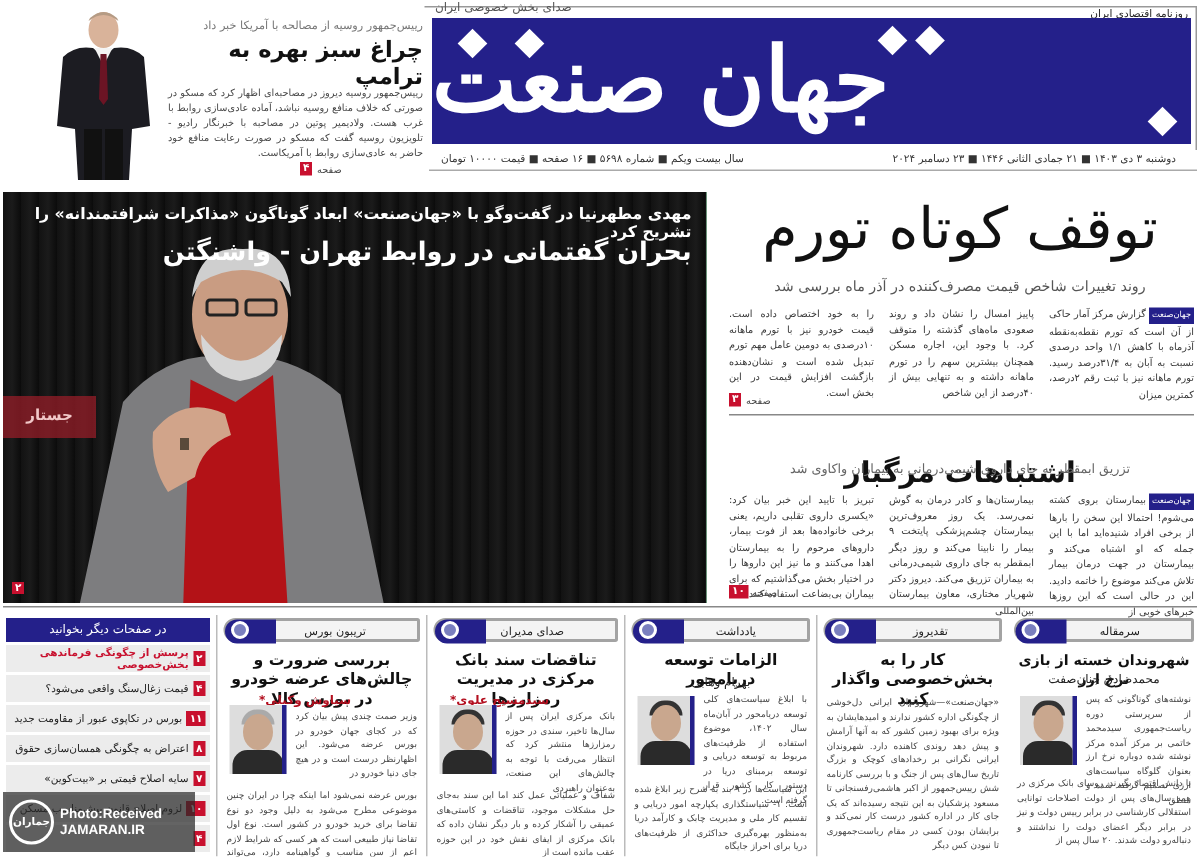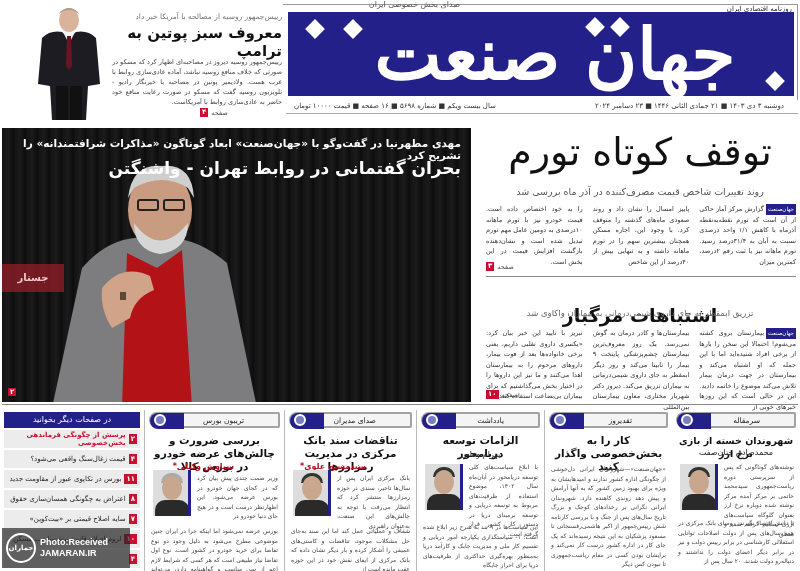--- a/index.html
+++ b/index.html
@@ -2,25 +2,25 @@
 <html><head>
 <meta charset="utf-8">
 <style>
   * { box-sizing: border-box; margin: 0; padding: 0; }
   html, body { width: 800px; height: 571px; overflow: hidden; background: #ffffff; }
   body { font-family: "DejaVu Sans", sans-serif; color: #111; direction: rtl; position: relative; }
 
   .abs { position: absolute; }
 
   
-  .masthead-tagline-top { left: 290px; top: 0; width: 170px; font-size: 8px; color: #555; text-align: right; }
+  .masthead-tagline-top { left: 290px; top: 0; width: 170px; font-size: 8px; color: #555; text-align: left; }
   .masthead-daily { right: 8px; top: 5px; font-size: 7px; color: #222; }
   .masthead-frame { left: 283px; top: 4px; width: 515px; height: 96px; border: 1px solid #999; border-left: none; border-bottom: none; }
   .masthead-box { left: 288px; top: 12px; width: 506px; height: 84px; background: #24208a; overflow: hidden; }
-  .masthead-logo { position: absolute; left: 0; right: 0; top: -10px; text-align: center; font-family: "DejaVu Serif", serif; font-size: 71px; font-weight: bold; color: #fff; letter-spacing: 2px; line-height: 104px; padding-left: 28px; }
+  .masthead-logo { position: absolute; left: 0; right: 0; top: -10px; text-align: left; font-family: "DejaVu Serif", serif; font-size: 60px; font-weight: bold; color: #fff; letter-spacing: 2px; line-height: 104px; }
   .masthead-dot { position: absolute; width: 14px; height: 14px; background: #fff; transform: rotate(45deg); }
   .masthead-info-line { left: 286px; top: 100px; width: 512px; height: 14px; border-bottom: 1px solid #aaa; }
   .masthead-date { right: 12px; top: 102px; font-size: 7px; color: #333; background: #fff; padding: 0 4px; }
   .masthead-issue { left: 290px; top: 102px; font-size: 7px; color: #333; background: #fff; padding: 0 4px; }
 
   
   .putin-photo { left: 30px; top: 4px; width: 78px; height: 116px; }
   .putin-kicker { left: 112px; top: 12px; width: 170px; font-size: 7.5px; color: #777; text-align: right; }
   .putin-headline { left: 112px; top: 24px; width: 170px; font-size: 15px; font-weight: bold; text-align: right; color: #111; }
   .putin-body { left: 112px; top: 57px; width: 170px; font-size: 6.5px; color: #444; line-height: 10px; text-align: justify; }
@@ -106,21 +106,21 @@
     <ellipse cx="39" cy="16" rx="10" ry="12" fill="#d9b39a"></ellipse>
     <path d="M29 10 Q39 2 49 10 L48 8 Q39 0 30 8 Z" fill="#b59b84"></path>
     <path d="M12 34 Q20 26 32 28 L39 34 L46 28 Q58 26 66 34 L70 80 L58 82 L56 116 L22 116 L20 82 L8 80 Z" fill="#1c1c22"></path>
     <path d="M33 28 L39 40 L45 28 Z" fill="#f4f4f4"></path>
     <path d="M37 32 L41 32 L42 62 L39 66 L36 62 Z" fill="#6b1424"></path>
     <rect x="26" y="82" width="12" height="34" fill="#111"></rect>
     <rect x="40" y="82" width="12" height="34" fill="#111"></rect>
   </svg>
 </div>
 <div class="abs putin-kicker">رییس‌جمهور روسیه از مصالحه با آمریکا خبر داد</div>
-<div class="abs putin-headline">معروف سبز پوتین به ترامپ</div>
+<div class="abs putin-headline">چراغ سبز بهره به ترامپ</div>
 <div class="abs putin-body">رییس‌جمهور روسیه دیروز در مصاحبه‌ای اظهار کرد که مسکو در صورتی که خلاف منافع روسیه نباشد، آماده عادی‌سازی روابط با غرب هست. ولادیمیر پوتین در مصاحبه با خبرنگار رادیو - تلویزیون روسیه گفت که مسکو در صورت رعایت منافع خود حاضر به عادی‌سازی روابط با آمریکاست.</div>
 <div class="abs page-ref putin-ref">
   <span>صفحه</span>
   <span class="num">۴</span>
 </div>
 
 <div class="abs feature">
   <div class="feature-curtain"></div>
   <div class="feature-person">
     <svg width="230" height="250" viewBox="0 0 230 250">

